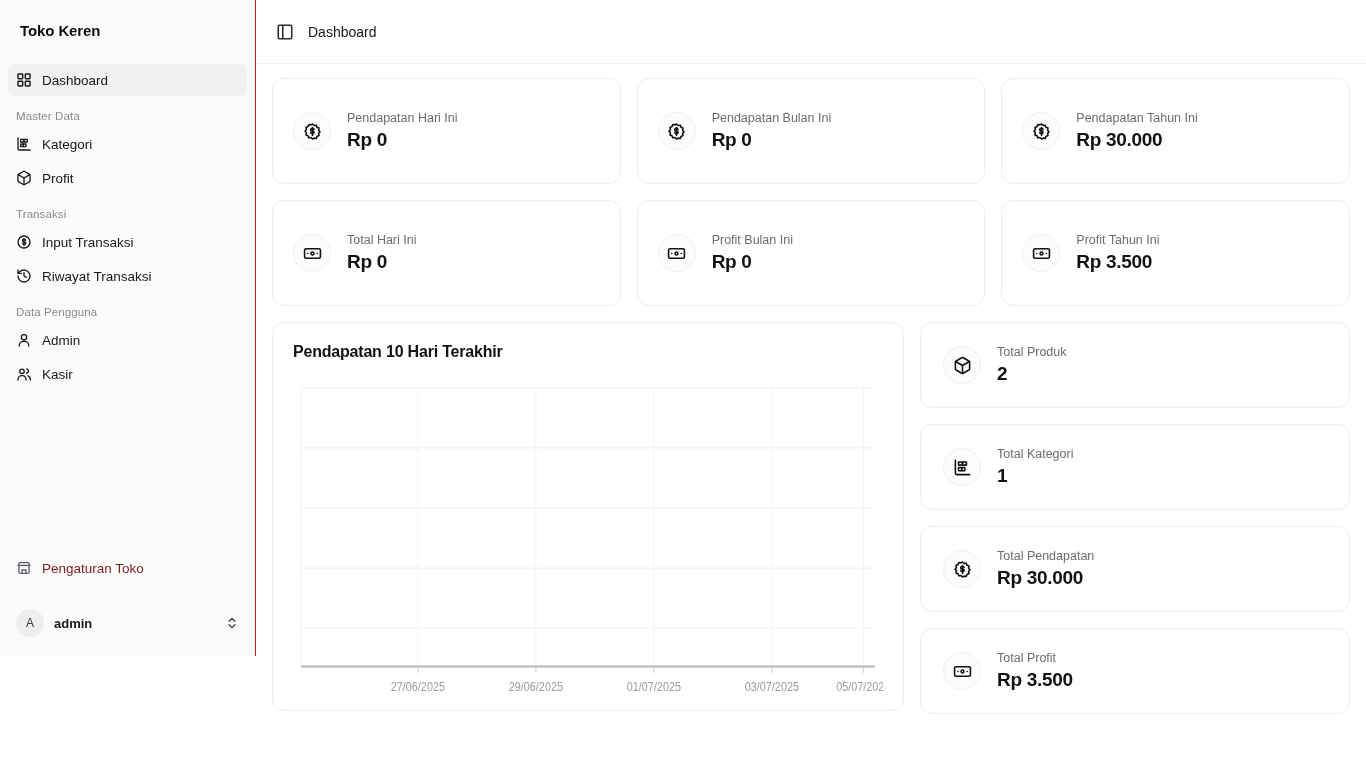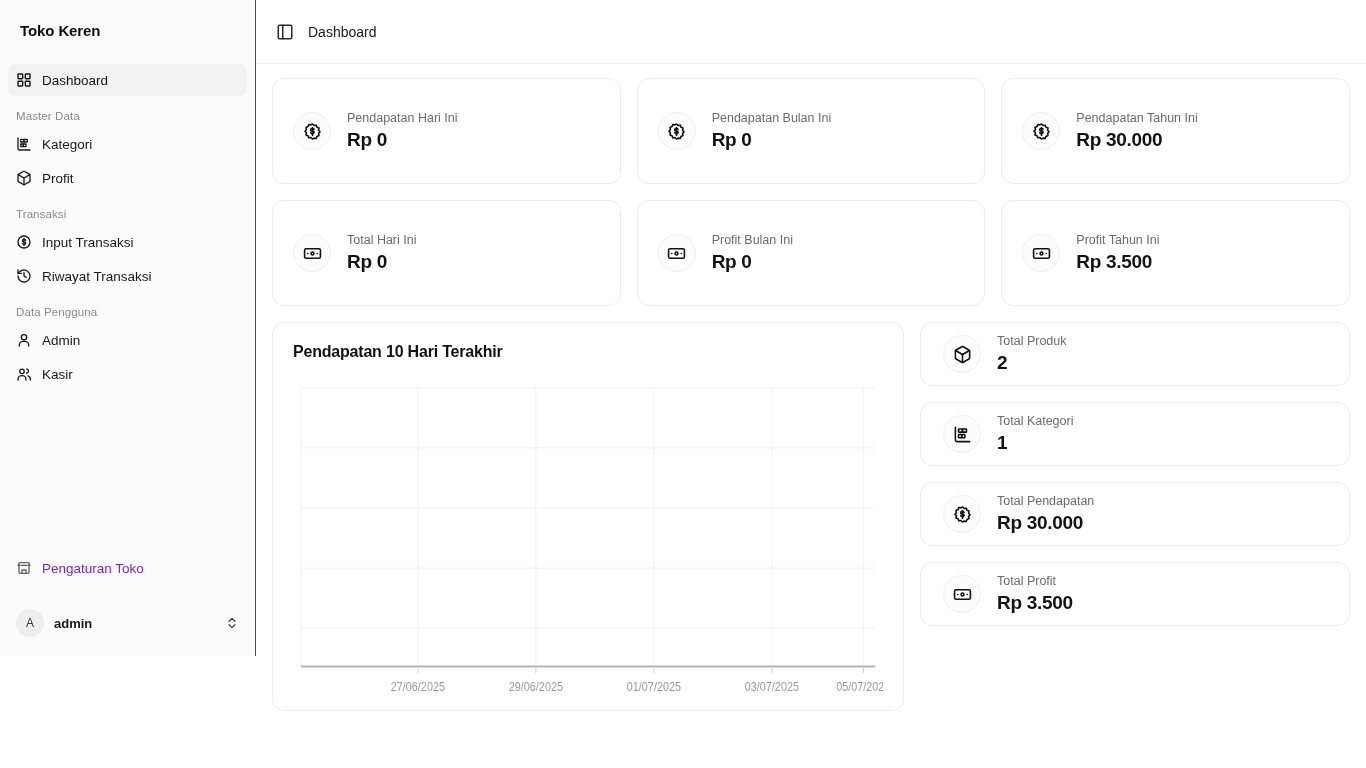--- a/index.html
+++ b/index.html
@@ -79,21 +79,21 @@
     padding: 8px 8px 12px 8px;
     flex: 0 0 auto;
   }
   .settings-item {
     display: flex;
     align-items: center;
     gap: 10px;
     height: 32px;
     padding: 0 8px;
     border-radius: 7px;
-    color: #6d28d9;
+    color: #7f1d1d;
     font-size: 13.5px;
     cursor: pointer;
     margin-bottom: 18px;
   }
   .settings-item .ico { width: 16px; height: 16px; flex: 0 0 16px; color: #60606a; }
   .settings-item .ico svg { display:block; width:16px; height:16px; }
 
   .user-row {
     display: flex;
     align-items: center;
@@ -202,21 +202,21 @@
     font-size: 16px;
     font-weight: 700;
     color: #111116;
     letter-spacing: -0.2px;
     margin-bottom: 18px;
   }
   .chart-body { flex: 1 1 auto; position: relative; }
   .chart-svg { display: block; width: 100%; height: 100%; }
 
   .side-cards { display: flex; flex-direction: column; gap: 16px; }
-  .side-card { height: 64px; display: flex; align-items: center; padding: 0 22px; gap: 16px; }
+  .side-card { height: 86px; display: flex; align-items: center; padding: 0 22px; gap: 16px; }
 
   .tick-label { font-size: 11px; fill: #9a9aa1; font-family: "Liberation Sans", sans-serif; }
 </style>
 </head>
 <body>
 
 <div class="app">
 
   <aside class="sidebar">
 

